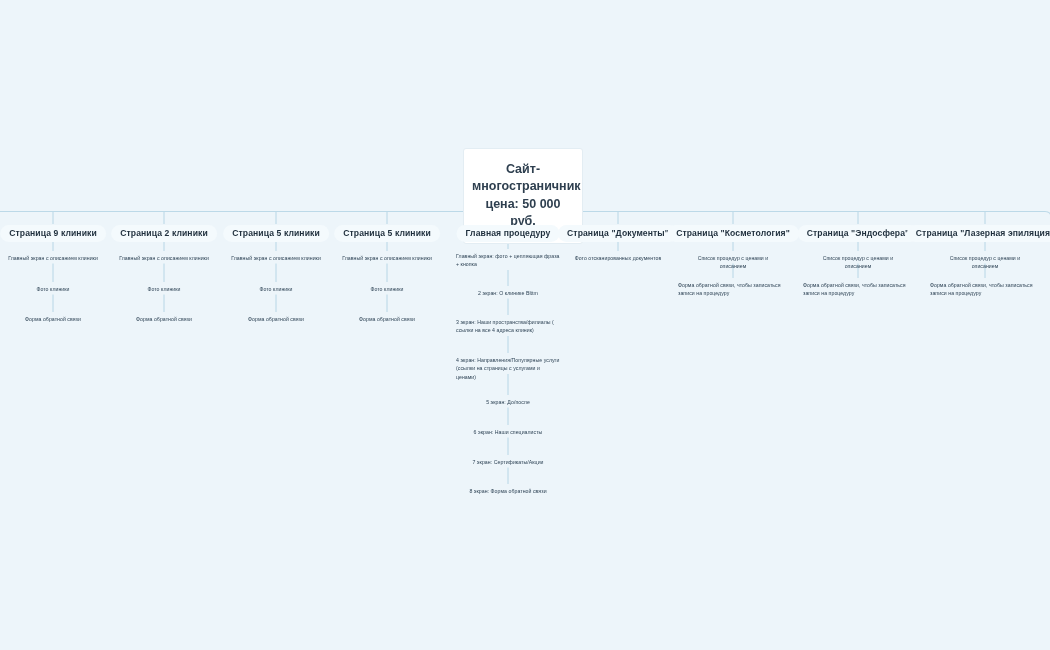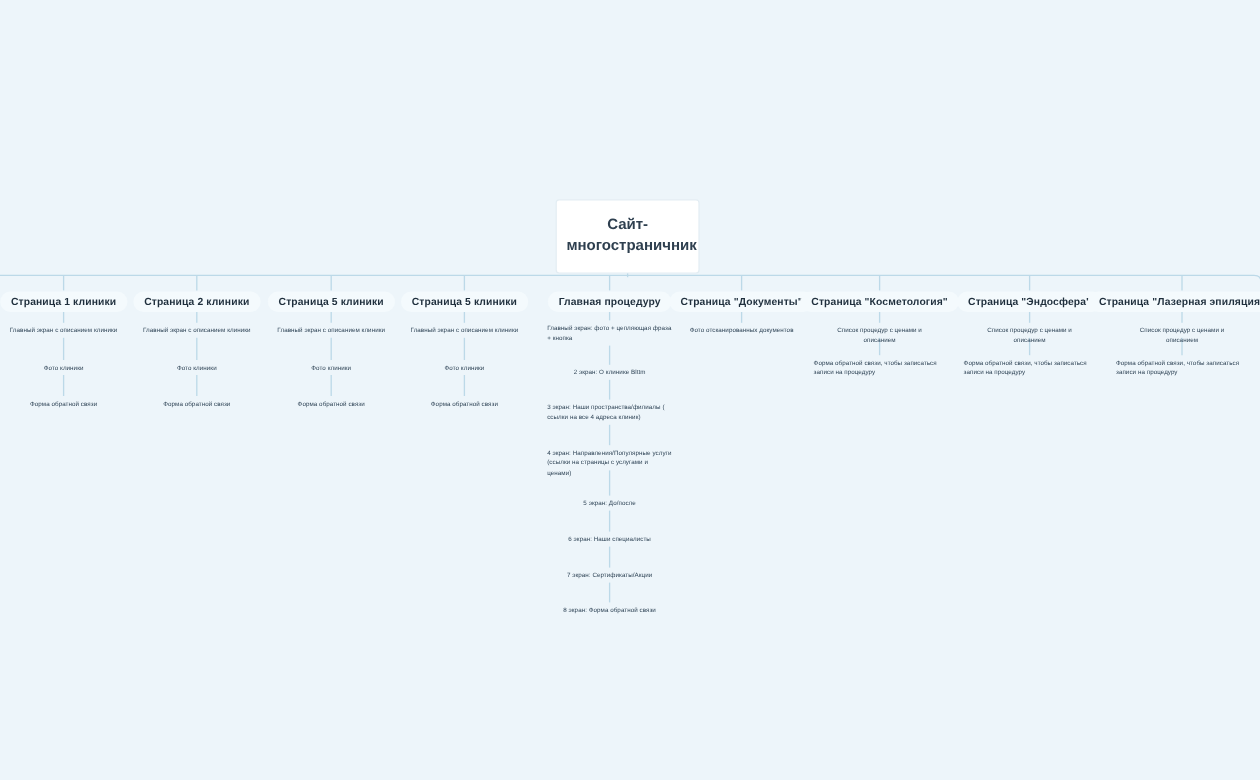--- a/index.html
+++ b/index.html
@@ -3,21 +3,21 @@
 <meta charset="utf-8">
 <style>
   html,body{margin:0;padding:0;}
   body{
     width:1050px;height:650px;
     background:#edf5fa;
     font-family:"Liberation Sans","DejaVu Sans",sans-serif;
     overflow:hidden;
     position:relative;
   }
-  #canvas{position:absolute;inset:0;margin-top:18px;}
+  #canvas{position:absolute;inset:0;}
   svg.wires{position:absolute;left:0;top:0;width:1050px;height:650px;pointer-events:none;}
 
   .root-node{
     position:absolute;
     left:463px;top:148px;
     width:120px;
     padding:12px 8px 13px;
     background:#ffffff;
     border:1px solid #e3edf3;
     border-radius:3px;
@@ -101,25 +101,30 @@
         <path d="M858 239 L858 251"></path>
         <path d="M858 263.5 L858 278"></path>
         <path d="M985 239 L985 251"></path>
         <path d="M985 263.5 L985 278"></path>
       </g>
   </svg>
 
   <div class="root-node">
     <div>Сайт-</div>
     <div>многостраничник</div>
+    <div>
+      <span>цена:</span>
+      <span class="amt">50 000</span>
+      <span>руб.</span>
+    </div>
   </div>
 
   <div id="columns">
       <div class="col" style="left: 53px;">
-        <div class="node-head">Страница 1 клиники</div>
+        <div class="node-head">Страница 9 клиники</div>
         <div class="item" style="top: 29px; width: 96px;">Главный экран с описанием клиники</div>
         <div class="item" style="top: 60px; width: 96px;">Фото клиники</div>
         <div class="item" style="top: 90px; width: 96px;">Форма обратной связи</div>
       </div>
       <div class="col" style="left: 164px;">
         <div class="node-head">Страница 2 клиники</div>
         <div class="item" style="top: 29px; width: 96px;">Главный экран с описанием клиники</div>
         <div class="item" style="top: 60px; width: 96px;">Фото клиники</div>
         <div class="item" style="top: 90px; width: 96px;">Форма обратной связи</div>
       </div>

